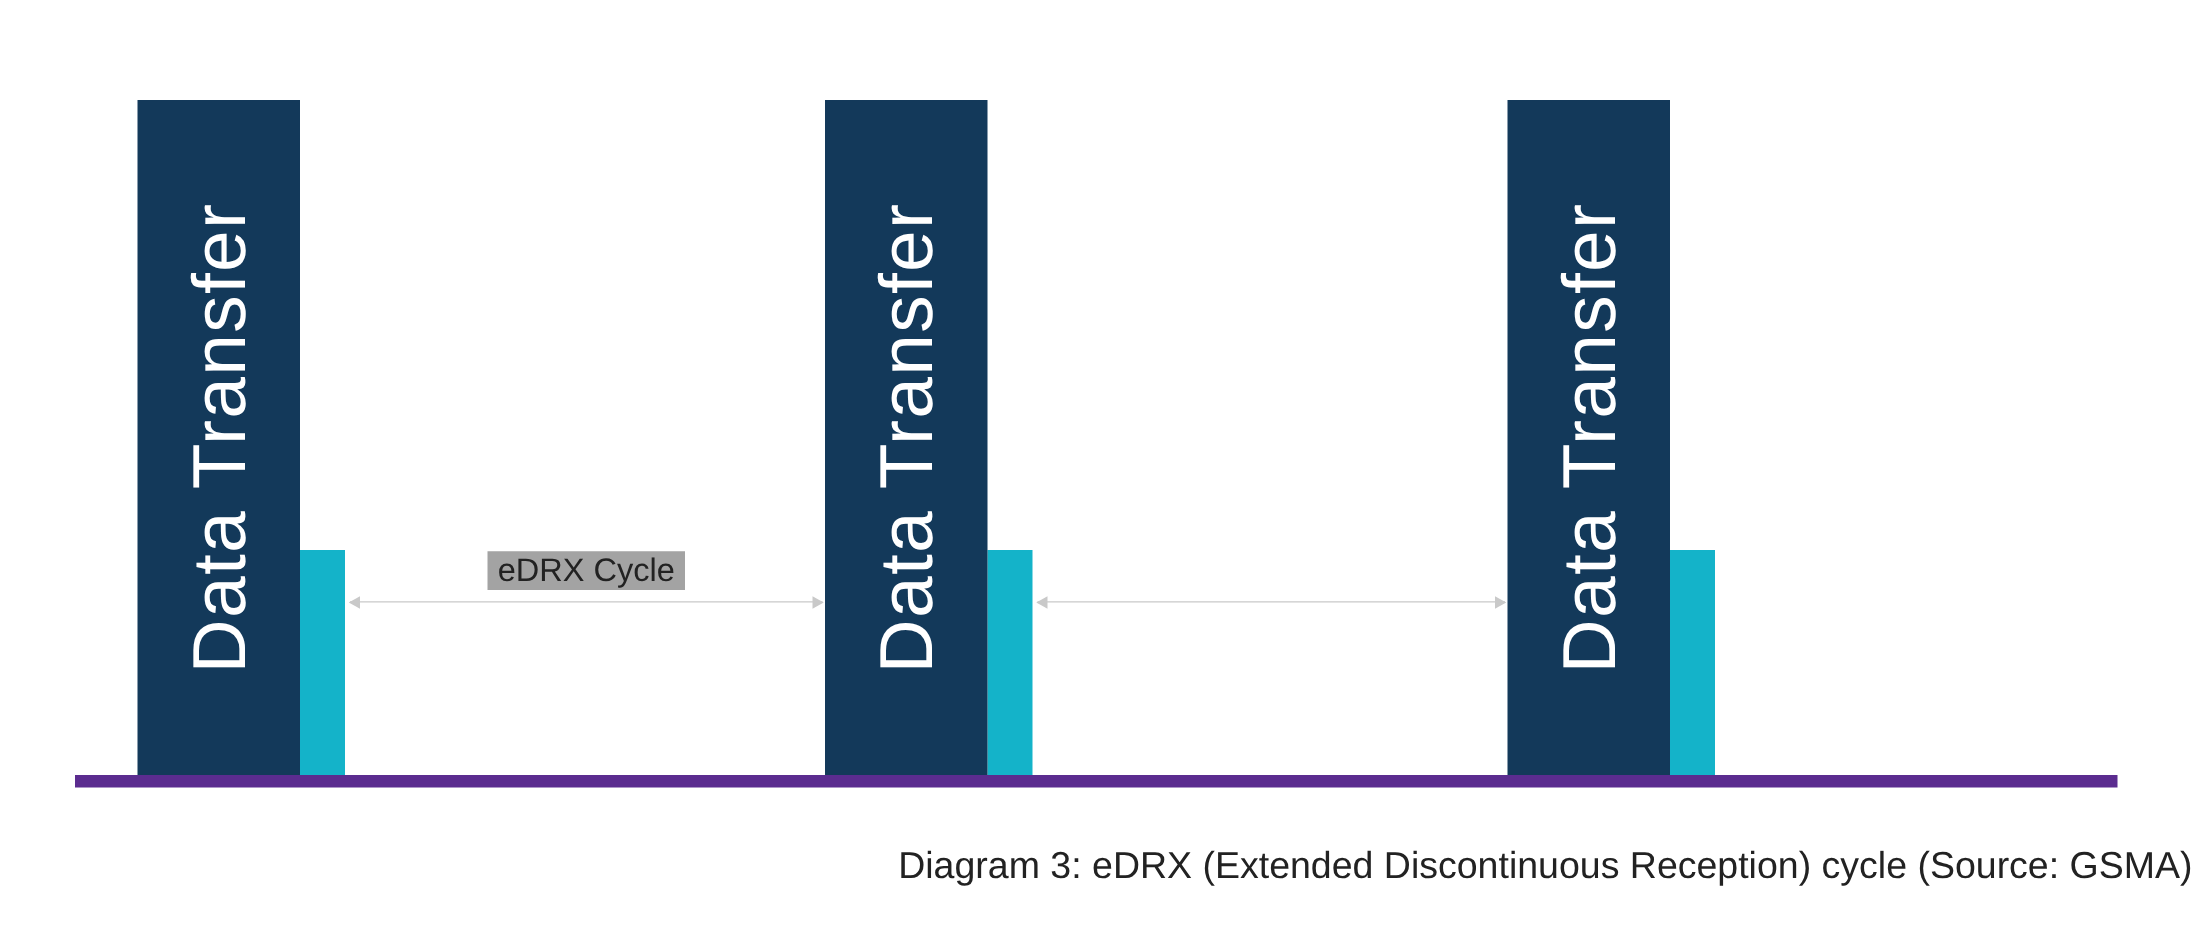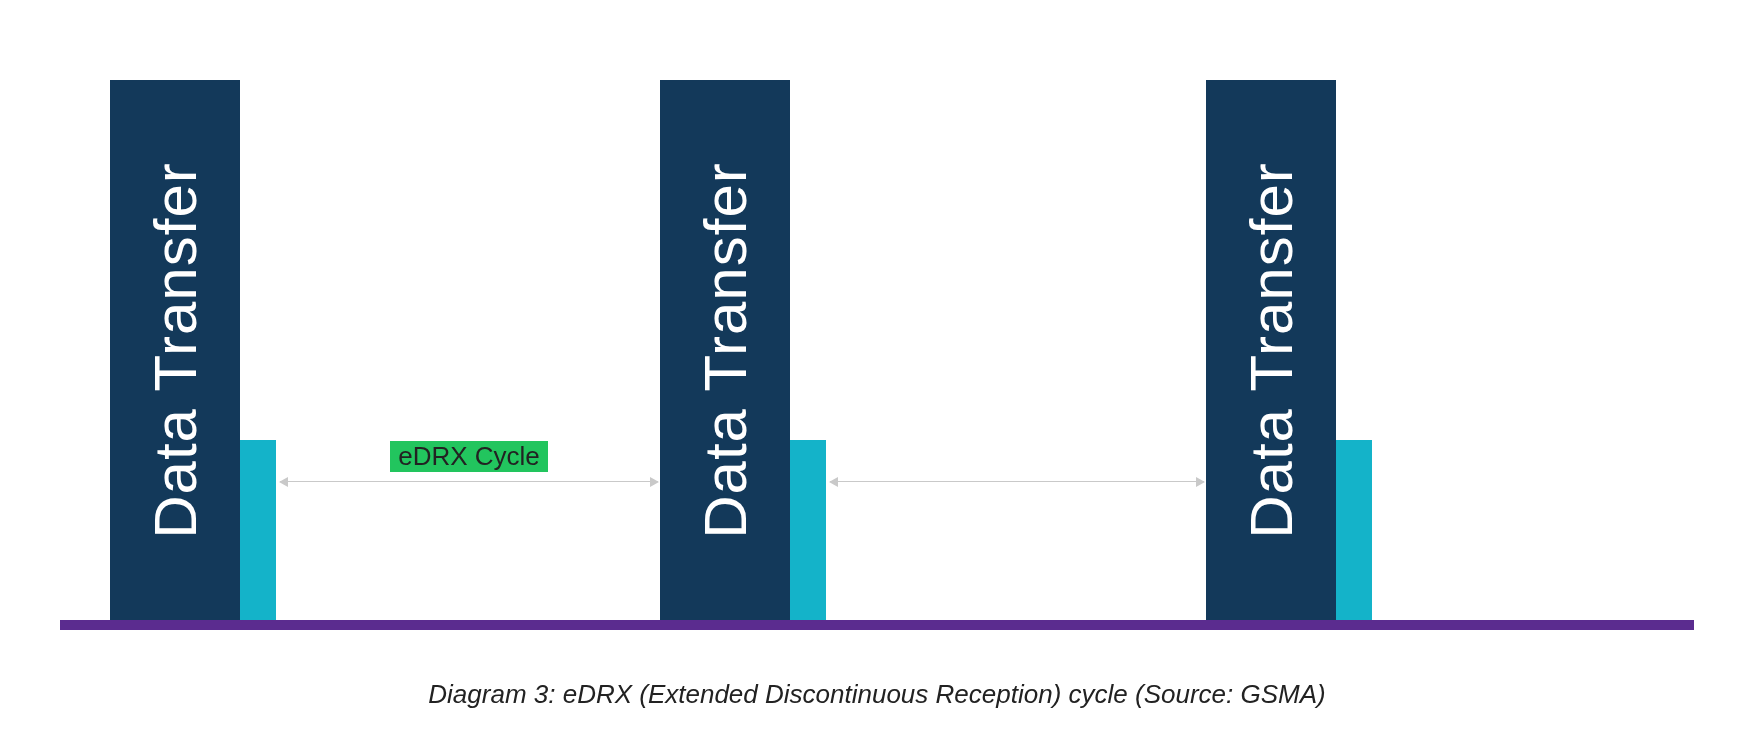--- a/index.html
+++ b/index.html
@@ -88,32 +88,31 @@
     width: 378px;
     text-align: center;
     font-size: 26px;
     color: #222222;
     background: #ffffff;
     padding: 0 6px;
     margin: 0 auto;
   }
   .cycle-label-inner {
     display: inline-block;
-    background: #22c55e;
+    background: #a3a3a3;
     padding: 0 8px;
     text-align: right;
   }
   .caption {
     position: absolute;
     left: 0; right: 0;
     bottom: 30px;
-    text-align: center;
-    font-size: 26px;
+    text-align: right;
+    font-size: 30px;
     color: #222222;
-    font-style: italic;
   }
 </style>
 </head>
 <body>
 
 <div class="diagram-area">
 
   <div class="baseline"></div>
 
   <div class="bar-group group1">

